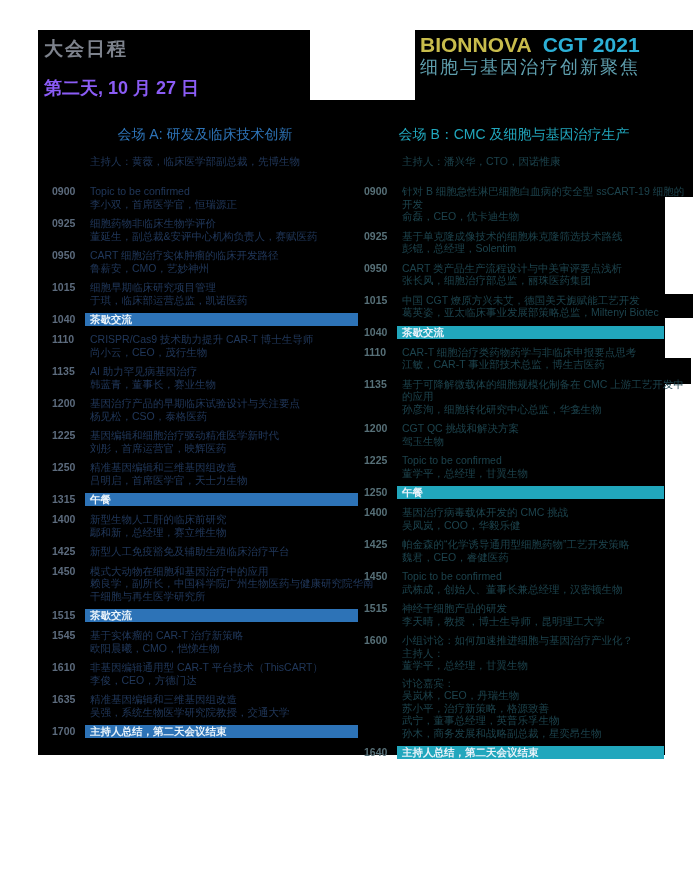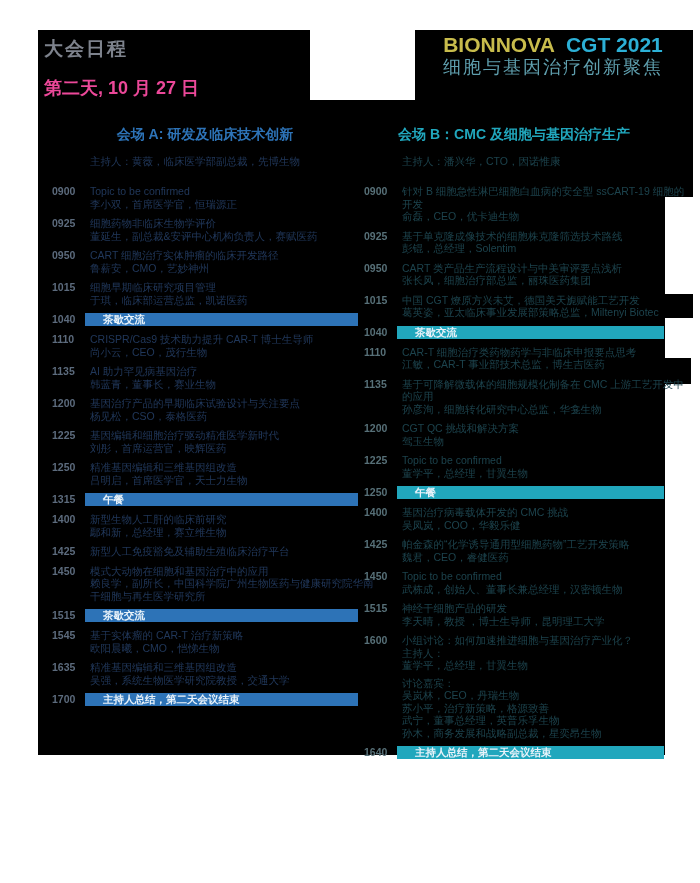--- a/index.html
+++ b/index.html
@@ -15,53 +15,53 @@
   #ext1{left:665px;top:100px;width:28px;height:97px;}
   #ext2{left:665px;top:294px;width:28px;height:24px;}
   #ext3{left:665px;top:358px;width:26px;height:26px;}
 
   #page-title{
     position:absolute;left:44px;top:36px;
     font-size:19px;font-weight:bold;letter-spacing:2px;color:#7e838d;text-align:right;
   }
   #page-subtitle{
     position:absolute;left:44px;top:76px;
-    font-size:18px;font-weight:bold;color:#ec4899;
-  }
-  #logo{position:absolute;left:420px;top:33px;width:266px;text-align:center;line-height:1.1;}
+    font-size:18px;font-weight:bold;color:#8b5cf6;
+  }
+  #logo{position:absolute;left:420px;top:33px;width:266px;text-align:left;line-height:1.1;}
   #logo .row1{font-size:21px;font-weight:bold;white-space:nowrap;}
   #logo .brand{color:#c8bc4c;}
   #logo .brand2{color:#2cb0d6;margin-left:6px;}
   #logo .tagline{
     display:block;margin-top:2px;font-size:18px;letter-spacing:2px;
     color:#5f9fae;white-space:nowrap;
   }
 
   .col{position:absolute;top:126px;}
   #col-a{left:52px;width:306px;}
   #col-b{left:364px;width:300px;}
   .col-header{
-    text-align:center;font-weight:bold;font-size:14px;color:var(--accent);
+    text-align:center;font-weight:normal;font-size:14px;color:var(--accent);
     white-space:nowrap;margin-bottom:11px;
   }
   .chair{
     margin-left:38px;font-size:10.5px;color:var(--text);
     margin-bottom:16px;white-space:nowrap;
   }
   .session{display:flex;margin-bottom:7px;}
   .time{
     flex:none;width:30px;margin-right:8px;
     font-size:10.5px;font-weight:bold;color:var(--time);
   }
   .content{flex:1;font-size:10.5px;line-height:12.5px;color:var(--text);}
   .content .line{white-space:nowrap;}
   .content .spacer{height:5px;}
   .session.highlight .content{
     background:var(--accent);color:#e9f3fa;font-weight:bold;
-    line-height:13px;padding-left:18px;margin-left:-5px;
+    line-height:13px;padding-left:5px;margin-left:-5px;
   }
 </style>
 </head>
 <body>
 
 <div class="panel" id="hdr-left"></div>
 <div class="panel" id="hdr-right"></div>
 <div class="panel" id="body-black"></div>
 <div class="panel" id="ext1"></div>
 <div class="panel" id="ext2"></div>
@@ -182,20 +182,27 @@
         <div class="time">1515</div>
         <div class="content">
           <div class="line">茶歇交流</div>
         </div>
       </div>
       <div class="session">
         <div class="time">1545</div>
         <div class="content">
           <div class="line">基于实体瘤的 CAR-T 治疗新策略</div>
           <div class="line">欧阳晨曦，CMO，恺悌生物</div>
+        </div>
+      </div>
+      <div class="session">
+        <div class="time">1610</div>
+        <div class="content">
+          <div class="line">非基因编辑通用型 CAR-T 平台技术（ThisCART）</div>
+          <div class="line">李俊，CEO，方德门达</div>
         </div>
       </div>
       <div class="session">
         <div class="time">1635</div>
         <div class="content">
           <div class="line">精准基因编辑和三维基因组改造</div>
           <div class="line">吴强，系统生物医学研究院教授，交通大学</div>
         </div>
       </div>
       <div class="session highlight">

